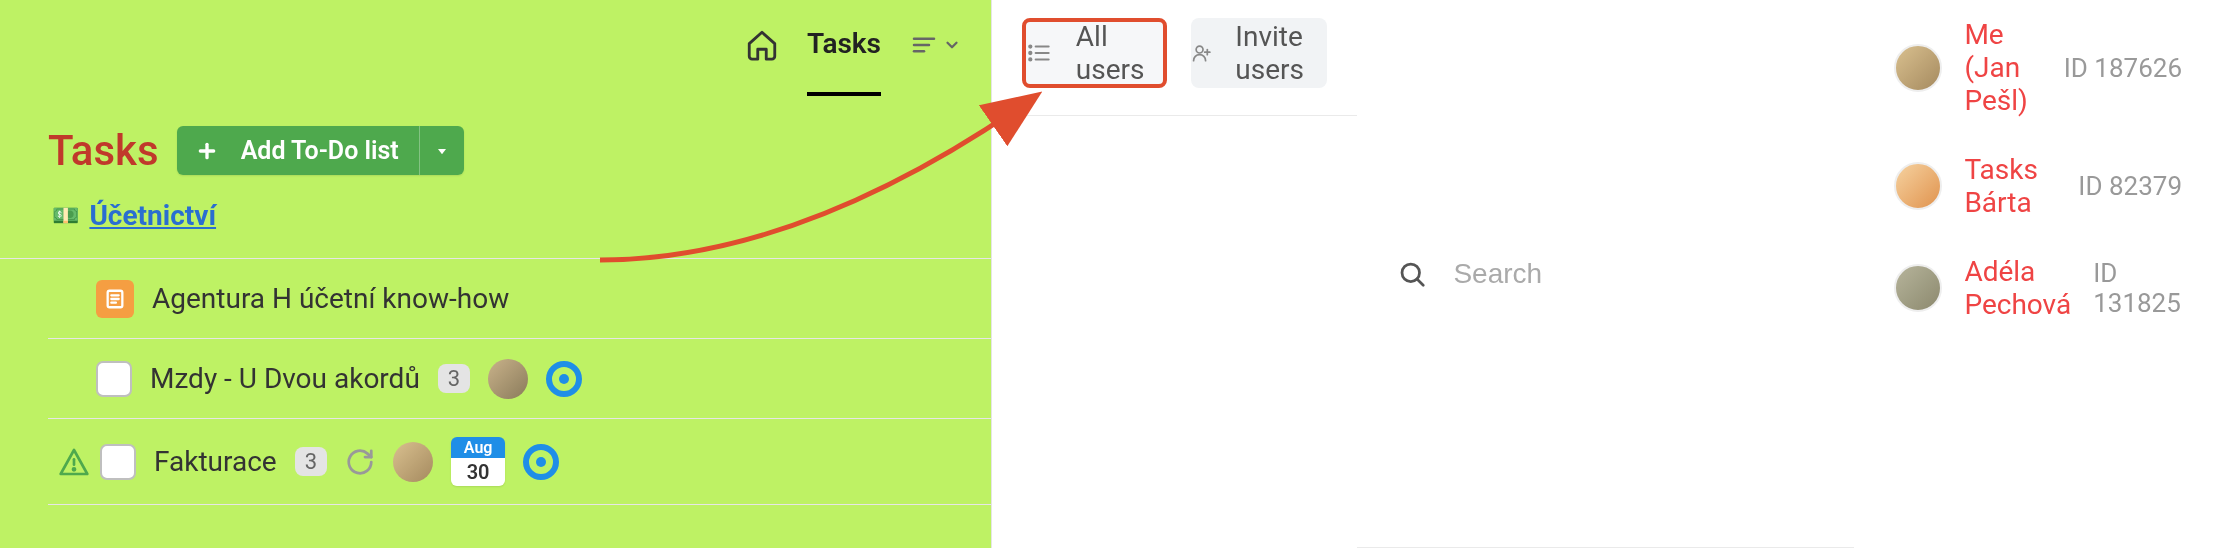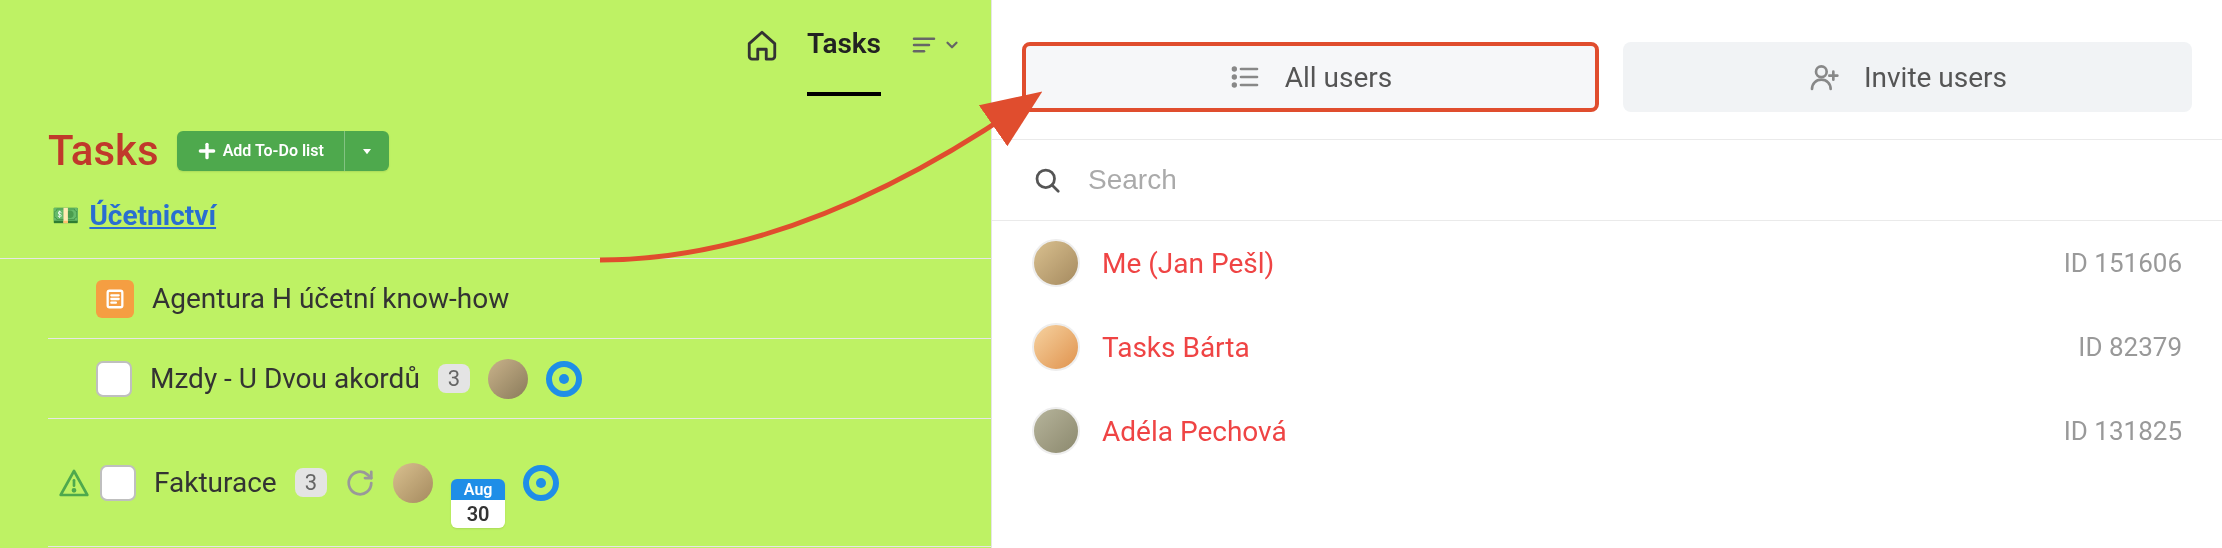--- a/index.html
+++ b/index.html
@@ -59,26 +59,26 @@
     .add-todo-btn {
       display: flex;
       align-items: stretch;
       border-radius: 6px;
       overflow: hidden;
       box-shadow: 0 1px 2px rgba(0,0,0,0.1);
     }
     .add-todo-main {
       background: #4ea94d;
       color: #fff;
-      font-size: 16px;
+      font-size: 25px;
       font-weight: 600;
       padding: 10px 20px;
       display: flex;
       align-items: center;
-      gap: 6px;
+      gap: 24px;
       cursor: pointer;
     }
     .add-todo-caret {
       background: #4ea94d;
       color: #fff;
       padding: 10px 14px;
       border-left: 1px solid rgba(255,255,255,0.3);
       display: flex;
       align-items: center;
       cursor: pointer;
@@ -175,21 +175,20 @@
     }
     .date-badge {
       display: flex;
       flex-direction: column;
       align-items: flex-start;
       border-radius: 6px;
       overflow: hidden;
       width: 54px;
       flex-shrink: 0;
       box-shadow: 0 1px 2px rgba(0,0,0,0.1);
-      margin-top: 42px;
     }
     .date-badge-month {
       background: #1f8ee7;
       color: #fff;
       font-size: 16px;
       font-weight: 600;
       width: 100%;
       text-align: center;
       padding: 1px 0;
     }
@@ -206,22 +205,21 @@
       color: #4ea94d;
       flex-shrink: 0;
       margin-right: -8px;
     }
 
     
     .right-panel {
       flex: 1;
       background: #fff;
       display: flex;
-      flex-direction: column;
-      margin-top: 24px;
+      flex-direction: row;
     }
     .tabs-row {
       display: flex;
       gap: 24px;
       padding: 18px 30px 0 30px;
       border-bottom: 1px solid #eaeaea;
       height: 116px;
       align-items: flex-start;
     }
     .tab-btn {
@@ -415,21 +413,21 @@
         <circle cx="11" cy="11" r="7"></circle>
         <line x1="21" y1="21" x2="16" y2="16"></line>
       </svg>
     <input class="search-input" placeholder="Search" style="">
   </div>
 
   <div class="user-list">
     <div class="user-row">
       <div class="user-avatar" style="background:linear-gradient(135deg,#d9c08f,#a58a5f)"></div>
       <span class="user-name">Me (Jan Pešl)</span>
-      <span class="user-id">ID 151606</span>
+      <span class="user-id">ID 187626</span>
     </div>
     <div class="user-row">
       <div class="user-avatar" style="background:linear-gradient(135deg,#f6d2a0,#e0934e)"></div>
       <span class="user-name">Tasks Bárta</span>
       <span class="user-id">ID 82379</span>
     </div>
     <div class="user-row">
       <div class="user-avatar" style="background:linear-gradient(135deg,#b6b49b,#8c896e)"></div>
       <span class="user-name">Adéla Pechová</span>
       <span class="user-id">ID 131825</span>

